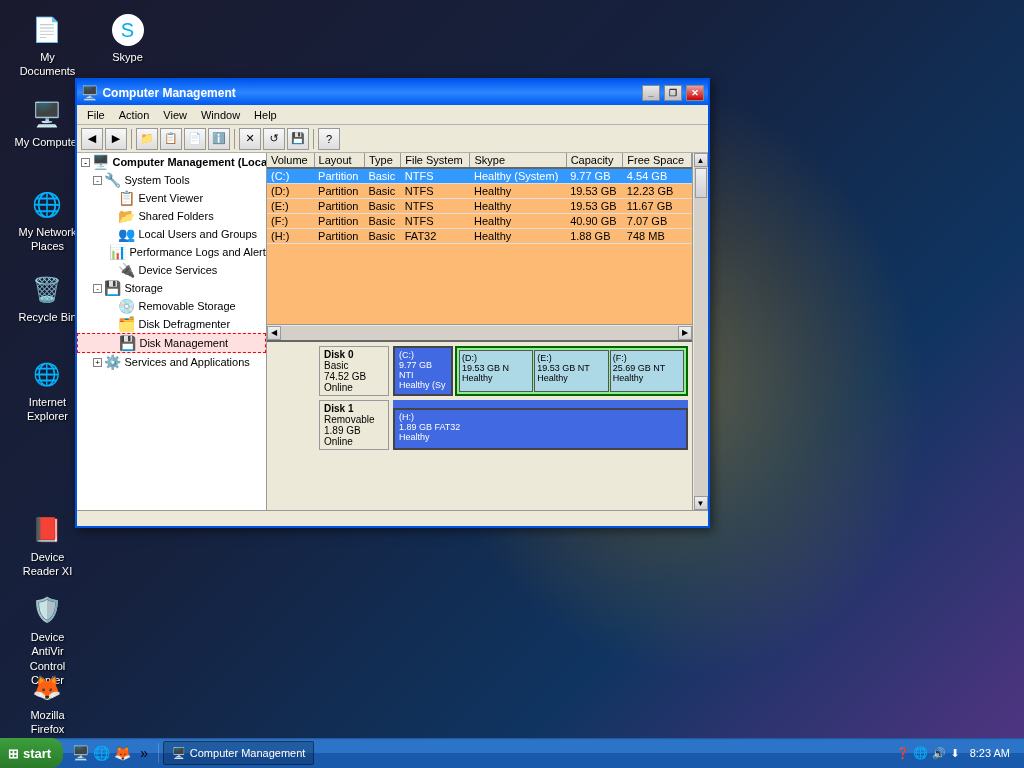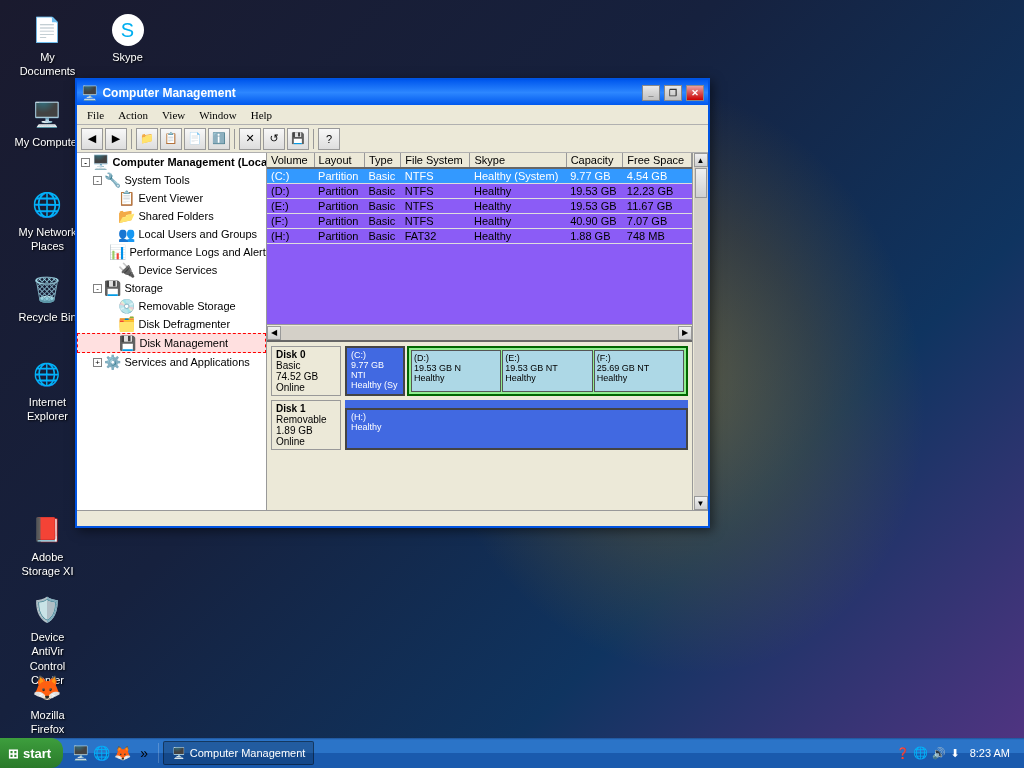--- a/index.html
+++ b/index.html
@@ -183,21 +183,20 @@
       align-items: center;
       padding: 0 4px;
       gap: 2px;
       border-bottom: 1px solid #b0b0b0;
     }
     .menu-item {
       padding: 1px 6px;
       font-size: 11px;
       cursor: pointer;
       color: #000;
-      font-family: Liberation Serif, serif;
     }
 
     
     .toolbar {
       height: 28px;
       background: #ece9d8;
       display: flex;
       align-items: center;
       padding: 0 4px;
       gap: 2px;
@@ -283,21 +282,21 @@
     .disk-table td {
       padding: 1px 4px;
       border-bottom: 1px solid #ddd;
       white-space: nowrap;
     }
     .disk-table tr.selected td { background: #3399ff; color: white; }
 
     .table-scroll {
       flex: 1;
       overflow-y: auto;
-      background: #8b5cf6;
+      background: #fdba74;
     }
 
     
     .horiz-scroll {
       height: 16px;
       background: #ece9d8;
       border-top: 1px solid #999;
       display: flex;
       align-items: center;
     }
@@ -311,20 +310,21 @@
       display: flex;
       flex-direction: column;
       gap: 4px;
       overflow: hidden;
     }
 
     .disk-row {
       display: flex;
       gap: 4px;
       align-items: stretch;
+      margin-left: 48px;
     }
     .disk-label {
       width: 70px;
       min-width: 70px;
       background: #ece9d8;
       border: 1px solid #999;
       padding: 2px 4px;
       font-size: 10px;
     }
     .disk-partitions {
@@ -451,21 +451,21 @@
   <div class="desktop-icon" style="top:270px;left:10px">
     <div class="icon-img">🗑️</div>
     <div class="icon-label">Recycle Bin</div>
   </div>
   <div class="desktop-icon" style="top:355px;left:10px">
     <div class="icon-img" style="color:#0078d7;font-size:22px;">🌐</div>
     <div class="icon-label">Internet Explorer</div>
   </div>
   <div class="desktop-icon" style="top:510px;left:10px">
     <div class="icon-img">📕</div>
-    <div class="icon-label">Adobe Storage XI</div>
+    <div class="icon-label">Device Reader XI</div>
   </div>
   <div class="desktop-icon" style="top:590px;left:10px">
     <div class="icon-img">🛡️</div>
     <div class="icon-label">Device AntiVir Control Center</div>
   </div>
   <div class="desktop-icon" style="top:668px;left:10px">
     <div class="icon-img">🦊</div>
     <div class="icon-label">Mozilla Firefox</div>
   </div>
 
@@ -690,20 +690,21 @@
                 <div>Removable</div>
                 <div>1.89 GB</div>
                 <div>Online</div>
               </div>
               <div class="disk-partitions">
 
                 <div style="flex:1;display:flex;flex-direction:column;">
                   <div style="height:8px;background:#4169e1;"></div>
                   <div class="partition-h" style="flex:1;">
                     <div>(H:)</div>
+                    <div>1.89 GB FAT32</div>
                     <div>Healthy</div>
                   </div>
                 </div>
               </div>
             </div>
 
           </div>
 
 
         </div>

